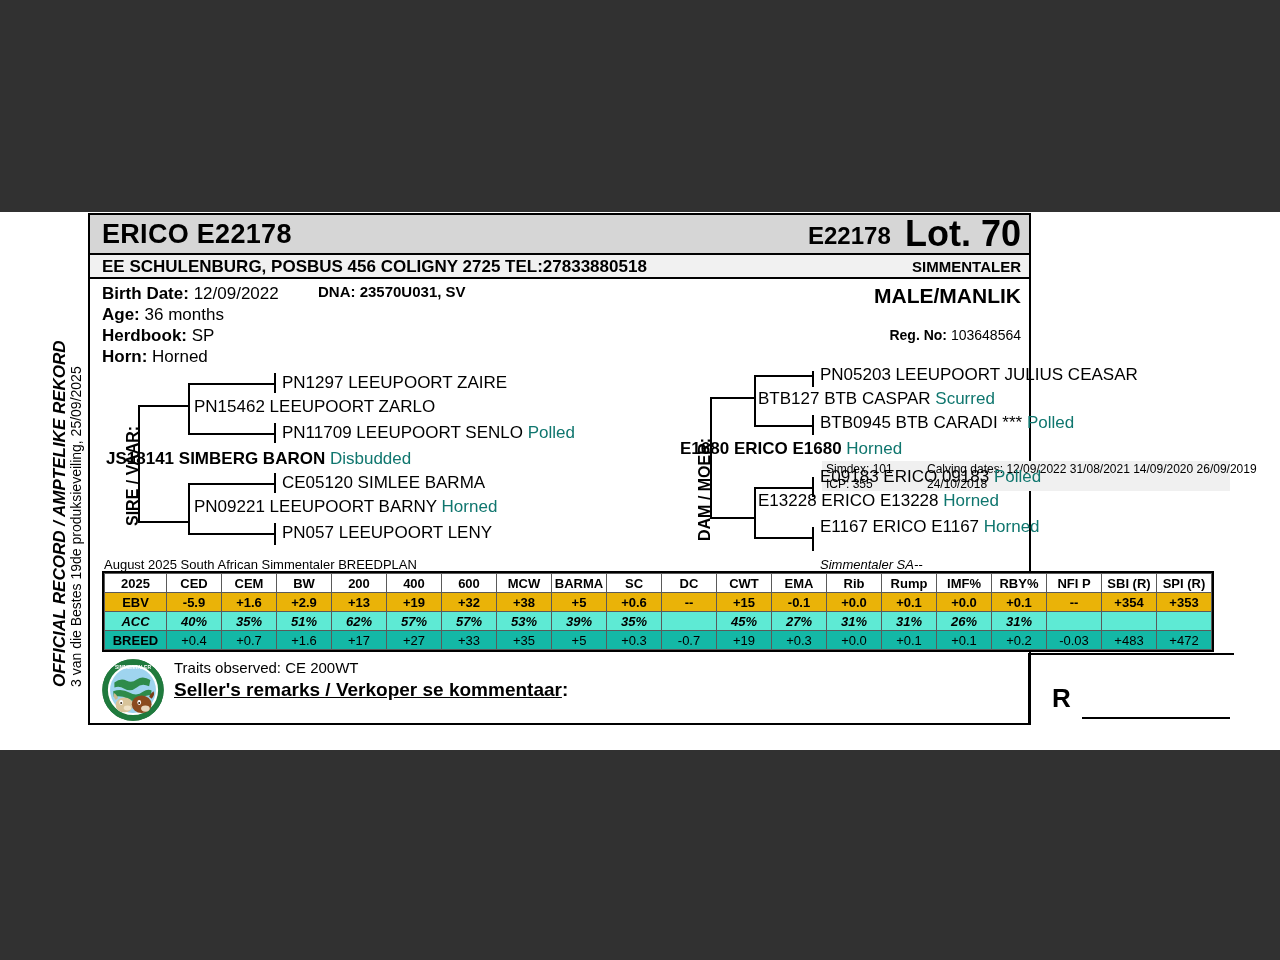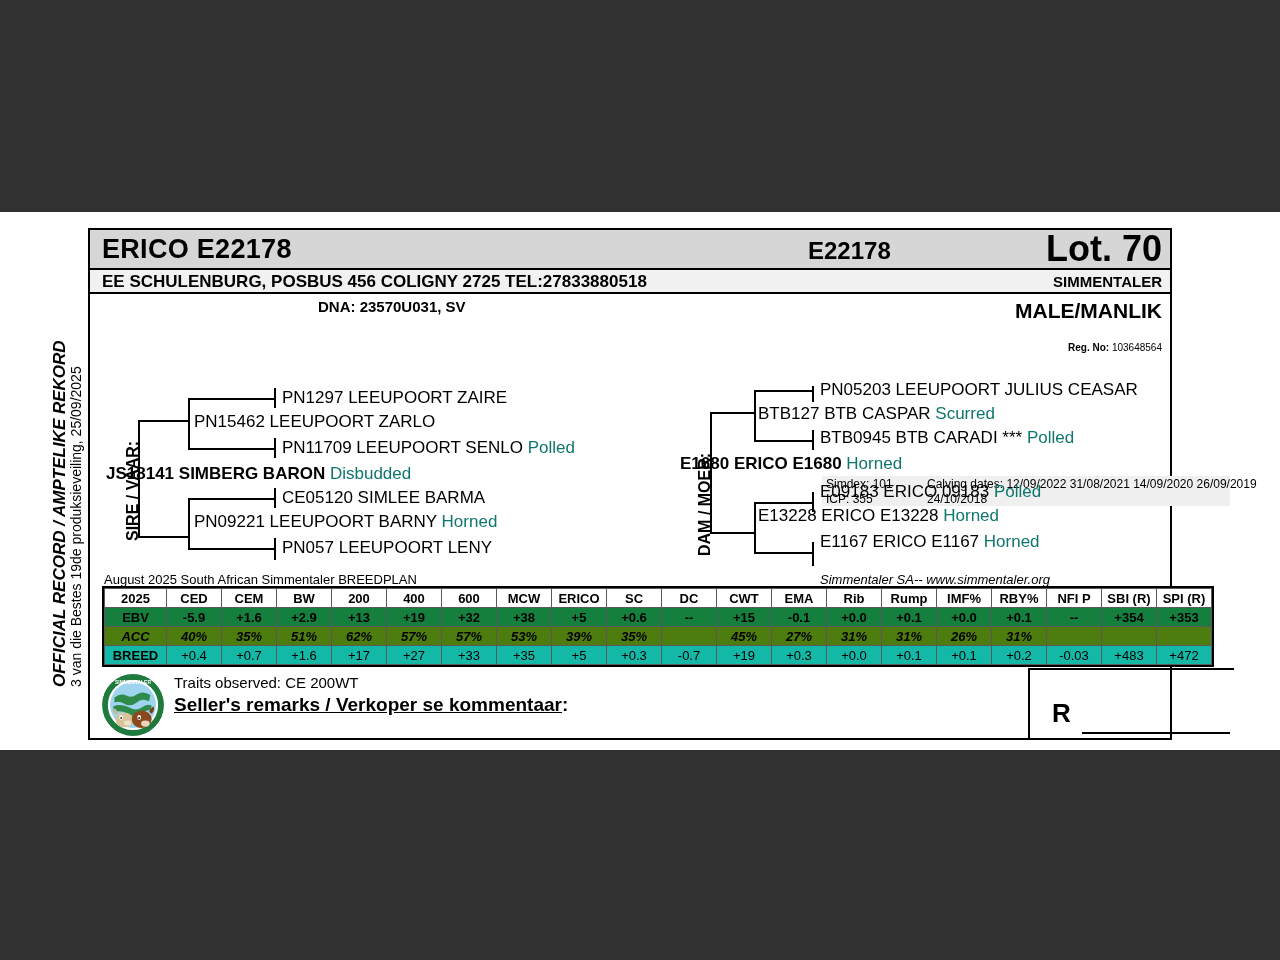--- a/index.html
+++ b/index.html
@@ -35,22 +35,22 @@
     color:#000;
   }
   #vline2 {
     left:68px; top:475px;
     font-size:14px;
     color:#000;
   }
   
   #card {
     position:absolute;
-    left:88px; top:16px;
-    width:1084px; height:512px;
+    left:88px; top:1px;
+    width:943px; height:512px;
     border:2px solid #000;
     background:#fff;
   }
   
   .hdr1 {
     position:relative;
     height:40px;
     background:#d6d6d6;
     border-bottom:2px solid #000;
   }
@@ -97,21 +97,21 @@
   .info-right {
     position:absolute; left:648px; top:5px;
     font-size:17px; line-height:23px;
   }
   .info-sex {
     position:absolute; right:8px; top:5px;
     font-size:21px; font-weight:bold;
   }
   .info-regno {
     position:absolute; right:8px; top:48px;
-    font-size:10px;
+    font-size:14px;
     margin-left:40px;
   }
   
   #ped {
     position:relative;
     height:186px;
   }
   .ped-half { position:absolute; top:0; height:186px; }
   #ped-sire { left:0;    width:572px; }
   #ped-dam  { left:572px; width:568px; }
@@ -171,22 +171,22 @@
   table.bp td {
     border:1px solid #5a5a5a;
     text-align:center;
     font-size:13px;
     height:19px;
     font-weight:bold;
     padding:0;
     white-space:nowrap;
   }
   table.bp tr.r-head td { background:#ffffff; }
-  table.bp tr.r-ebv  td { background:#15803d; }
-  table.bp tr.r-acc  td { background:#4d7c0f; font-style:italic; }
+  table.bp tr.r-ebv  td { background:#eab308; }
+  table.bp tr.r-acc  td { background:#5eead4; font-style:italic; }
   table.bp tr.r-brd  td { background:#14b8a6; font-weight:normal; }
   table.bp tr.r-acc td.lab,
   table.bp tr.r-brd td.lab { font-weight:bold; font-style:italic; }
   table.bp tr.r-brd td.lab { font-style:normal; }
   table.bp td.lab { width:62px; }
   
   table.bp { outline:2px solid #000; }
 
   
   #footer { position:relative; height:72px; }
@@ -236,20 +236,26 @@
       <div class="animal-reg">E22178</div>
       <div class="lot">Lot. 70</div>
     </div>
 
     <div class="hdr2">
       <div class="owner">EE SCHULENBURG, POSBUS 456 COLIGNY 2725 TEL:27833880518</div>
       <div class="breed">SIMMENTALER</div>
     </div>
 
     <div id="info">
+      <div class="info-left">
+        <div><span class="lbl">Birth Date:</span> <span>12/09/2022</span></div>
+        <div><span class="lbl">Age:</span> <span>36 months</span></div>
+        <div><span class="lbl">Herdbook:</span> <span>SP</span></div>
+        <div><span class="lbl">Horn:</span> <span>Horned</span></div>
+      </div>
       <div class="info-dna">DNA: 23570U031, SV</div>
       <div class="info-sex">MALE/MANLIK</div>
       <div class="info-regno"><span style="font-weight:bold">Reg. No:</span> <span>103648564</span></div>
     </div>
 
     <div id="ped">
 
       <div class="ped-half" id="ped-sire">
         <div class="ped-axis" id="sire-axis">
           <span>SIRE / VAAR:</span>
@@ -326,21 +332,21 @@
         <tbody id="bp-body">
             <tr class="r-head">
               <td class="lab">2025</td>
               <td>CED</td>
               <td>CEM</td>
               <td>BW</td>
               <td>200</td>
               <td>400</td>
               <td>600</td>
               <td>MCW</td>
-              <td>ERICO</td>
+              <td>BARMA</td>
               <td>SC</td>
               <td>DC</td>
               <td>CWT</td>
               <td>EMA</td>
               <td>Rib</td>
               <td>Rump</td>
               <td>IMF%</td>
               <td>RBY%</td>
               <td>NFI P</td>
               <td>SBI (R)</td>

